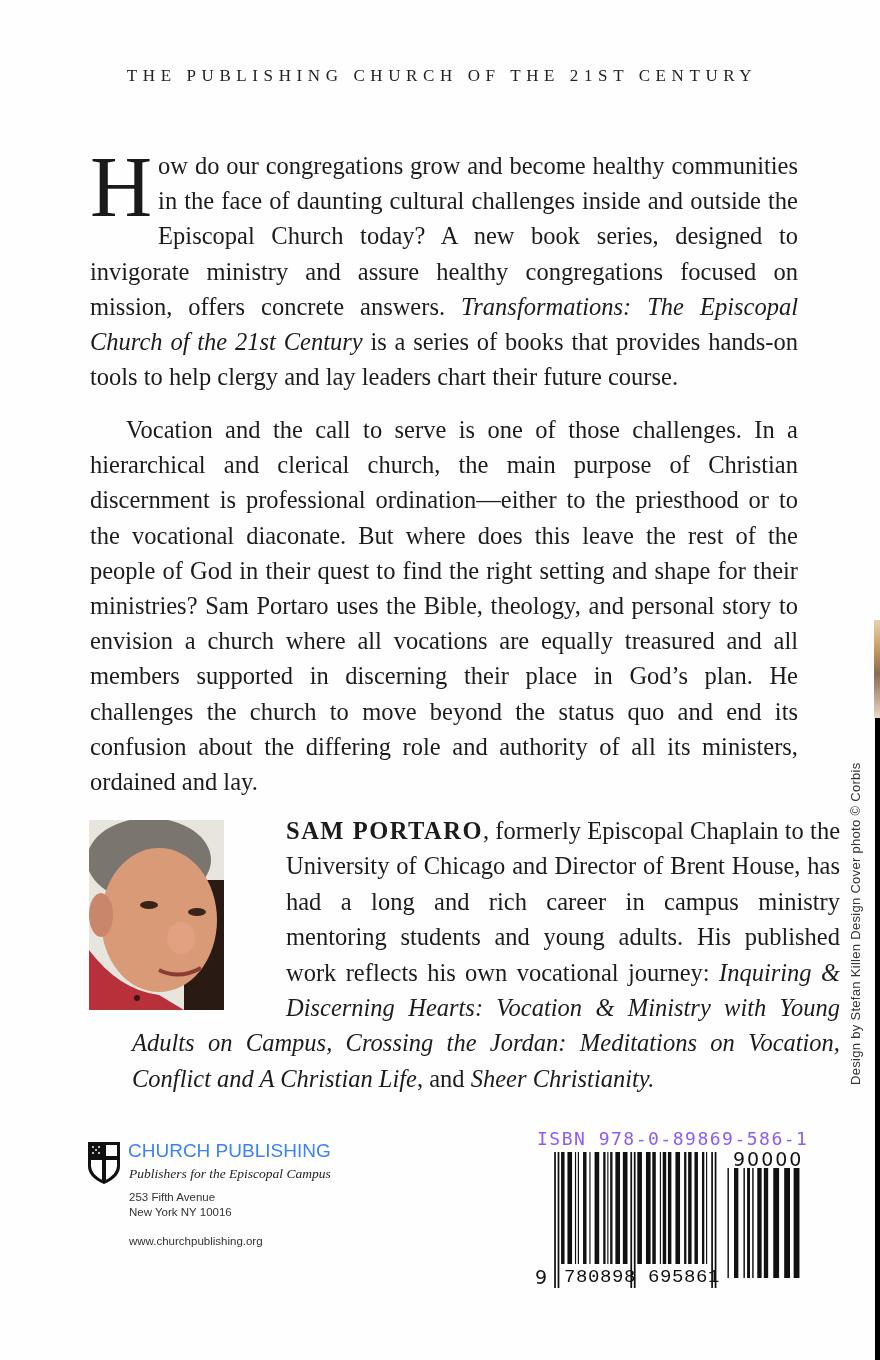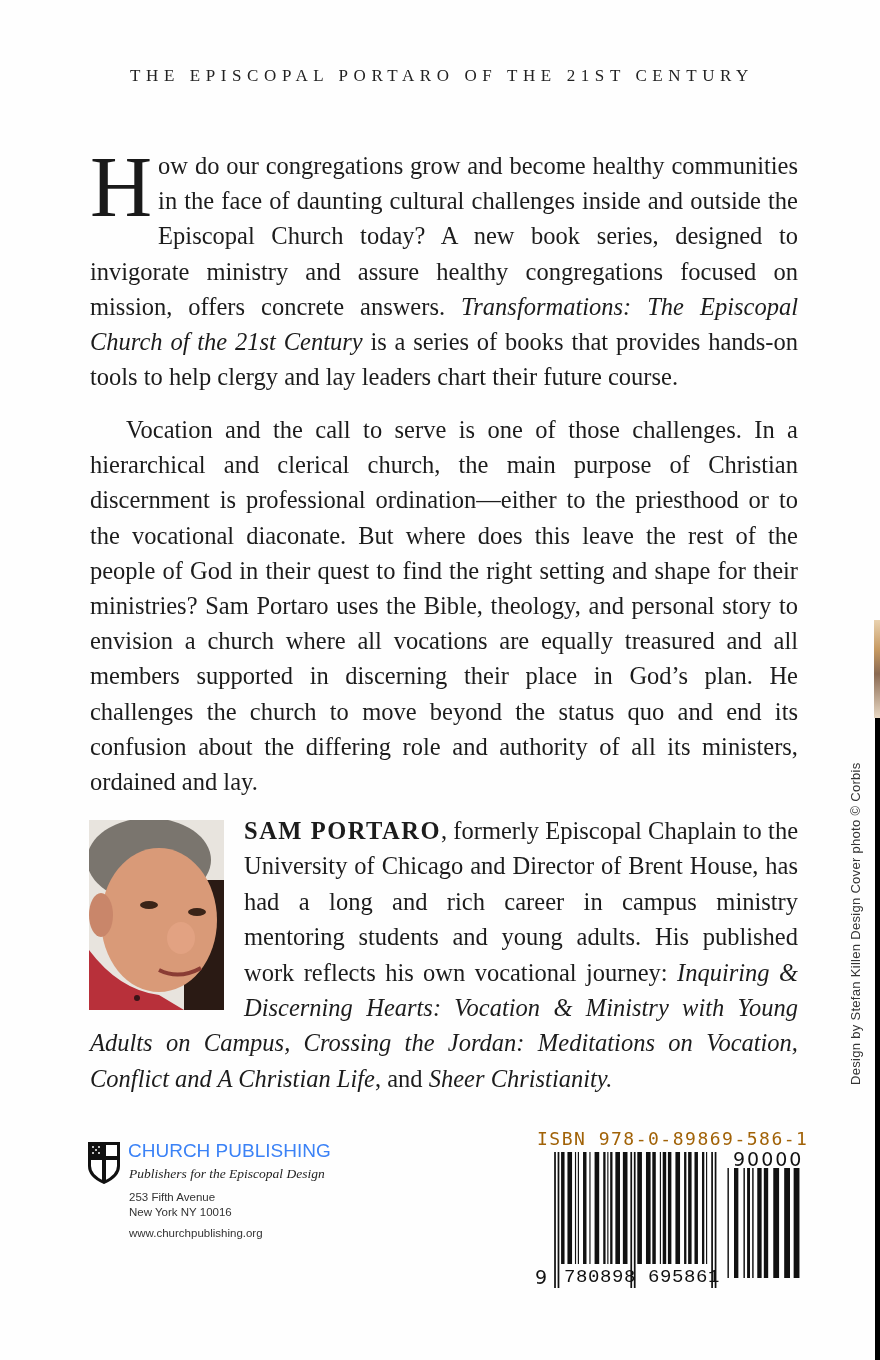--- a/index.html
+++ b/index.html
@@ -23,45 +23,45 @@
     float: left; font-size: 86px; line-height: 66px; margin: 6px 6px 0 0;
     color: #1a1a1a;
   }
   em { font-style: italic; }
   .bio-photo {
     position: absolute; left: 89px; top: 820px; width: 135px; height: 190px;
     overflow: hidden; background: #6b4a3a;
   }
   .bio-text {
     position: absolute; left: 90px; top: 813px; width: 708px;
-    font-size: 24.5px; line-height: 35.4px; text-align: justify; color: #1c1c1c;
+    font-size: 24.5px; line-height: 35.4px; text-align: justify; color: #1c1c1c; padding-left: 42px;
   }
   .bio-spacer { float: left; width: 154px; height: 200px; }
   .bio-name { font-weight: bold; letter-spacing: 1.5px; }
   .publisher { position: absolute; left: 88px; top: 1140px; }
   .pub-shield { position: absolute; left: 0; top: 2px; width: 32px; height: 42px; }
   .pub-name {
     position: absolute; left: 40px; top: 0; white-space: nowrap;
     font-family: "Liberation Sans", sans-serif; font-size: 19px; color: #3b82f6;
   }
   .pub-tagline {
     position: absolute; left: 41px; top: 26px; white-space: nowrap;
     font-style: italic; font-size: 13.5px; color: #222;
   }
   .pub-addr {
     position: absolute; left: 41px; top: 50px; white-space: nowrap;
     font-family: "Liberation Sans", sans-serif; font-size: 11.5px; line-height: 15px; color: #333;
   }
   .pub-url {
-    position: absolute; left: 41px; top: 87px; white-space: nowrap;
+    position: absolute; left: 41px; top: 95px; white-space: nowrap;
     font-family: "Liberation Sans", sans-serif; font-size: 11.5px; color: #333;
   }
   .isbn-label {
     position: absolute; left: 537px; top: 1128px; white-space: nowrap;
-    font-family: "DejaVu Sans Mono", monospace; font-size: 18px; letter-spacing: 1.5px; color: #a16207;
+    font-family: "DejaVu Sans Mono", monospace; font-size: 18px; letter-spacing: 1.5px; color: #8b5cf6;
   }
   .barcode-main { position: absolute; left: 553px; top: 1152px; }
   .barcode-addon { position: absolute; left: 726px; top: 1168px; }
   .addon-digits {
     position: absolute; left: 733px; top: 1148px; white-space: nowrap;
     font-family: "DejaVu Sans", sans-serif; font-size: 19px; letter-spacing: 2px; color: #111;
   }
   .ean-first {
     position: absolute; left: 535px; top: 1266px;
     font-family: "DejaVu Sans", sans-serif; font-size: 19px; color: #111;
@@ -77,21 +77,21 @@
   }
   .spine-edge { position: absolute; left: 875px; top: 718px; width: 5px; height: 642px; background: #000; }
   .spine-photo {
     position: absolute; left: 874px; top: 620px; width: 6px; height: 98px;
     background: linear-gradient(180deg, #e9d2b0 0%, #c79a62 30%, #8a6a52 55%, #e8d8c4 100%);
   }
 </style>
 </head>
 <body>
 
-<div class="series-header">THE EPISCOPAL PORTARO OF THE 21ST CENTURY</div>
+<div class="series-header">THE PUBLISHING CHURCH OF THE 21ST CENTURY</div>
 
 <div class="body-text p1">
   <span class="dropcap">H</span><span>ow do our congregations grow and become healthy communities in the face of daunting cultural challenges inside and outside the Episcopal Church today? A new book series, designed to invigorate ministry and assure healthy congregations focused on mission, offers concrete answers. </span><em>Transformations: The Episcopal Church of the 21st Century</em><span> is a series of books that provides hands-on tools to help clergy and lay leaders chart their future course.</span>
 </div>
 
 <div class="body-text p2">Vocation and the call to serve is one of those challenges. In a hierarchical and clerical church, the main purpose of Christian discernment is professional ordination—either to the priesthood or to the vocational diaconate. But where does this leave the rest of the people of God in their quest to find the right setting and shape for their ministries? Sam Portaro uses the Bible, theology, and personal story to envision a church where all vocations are equally treasured and all members supported in discerning their place in God’s plan. He challenges the church to move beyond the status quo and end its confusion about the differing role and authority of all its ministers, ordained and lay.</div>
 
 <div class="bio-photo">
   <svg width="135" height="190" viewBox="0 0 135 190">
     <rect width="135" height="190" fill="#e8e4de"></rect>
@@ -119,21 +119,21 @@
     <rect x="14" y="1.5" width="4" height="38" fill="#111"></rect>
     <rect x="1.5" y="14" width="29" height="4" fill="#111"></rect>
     <rect x="2.5" y="2.5" width="11.5" height="11.5" fill="#111"></rect>
     <circle cx="5" cy="5" r="1" fill="#fff"></circle>
       <circle cx="11" cy="5" r="1" fill="#fff"></circle>
     <circle cx="8" cy="8" r="1" fill="#fff"></circle>
     <circle cx="5" cy="11" r="1" fill="#fff"></circle>
       <circle cx="11" cy="11" r="1" fill="#fff"></circle>
   </svg>
   <div class="pub-name">CHURCH PUBLISHING</div>
-  <div class="pub-tagline">Publishers for the Episcopal Design</div>
+  <div class="pub-tagline">Publishers for the Episcopal Campus</div>
   <div class="pub-addr">
     <div>253 Fifth Avenue</div>
     <div>New York NY 10016</div>
   </div>
   <div class="pub-url">www.churchpublishing.org</div>
 </div>
 
 <div class="isbn-label">ISBN 978-0-89869-586-1</div>
 <div class="addon-digits">90000</div>
 <svg class="barcode-main" width="166" height="138" id="bc-main">

